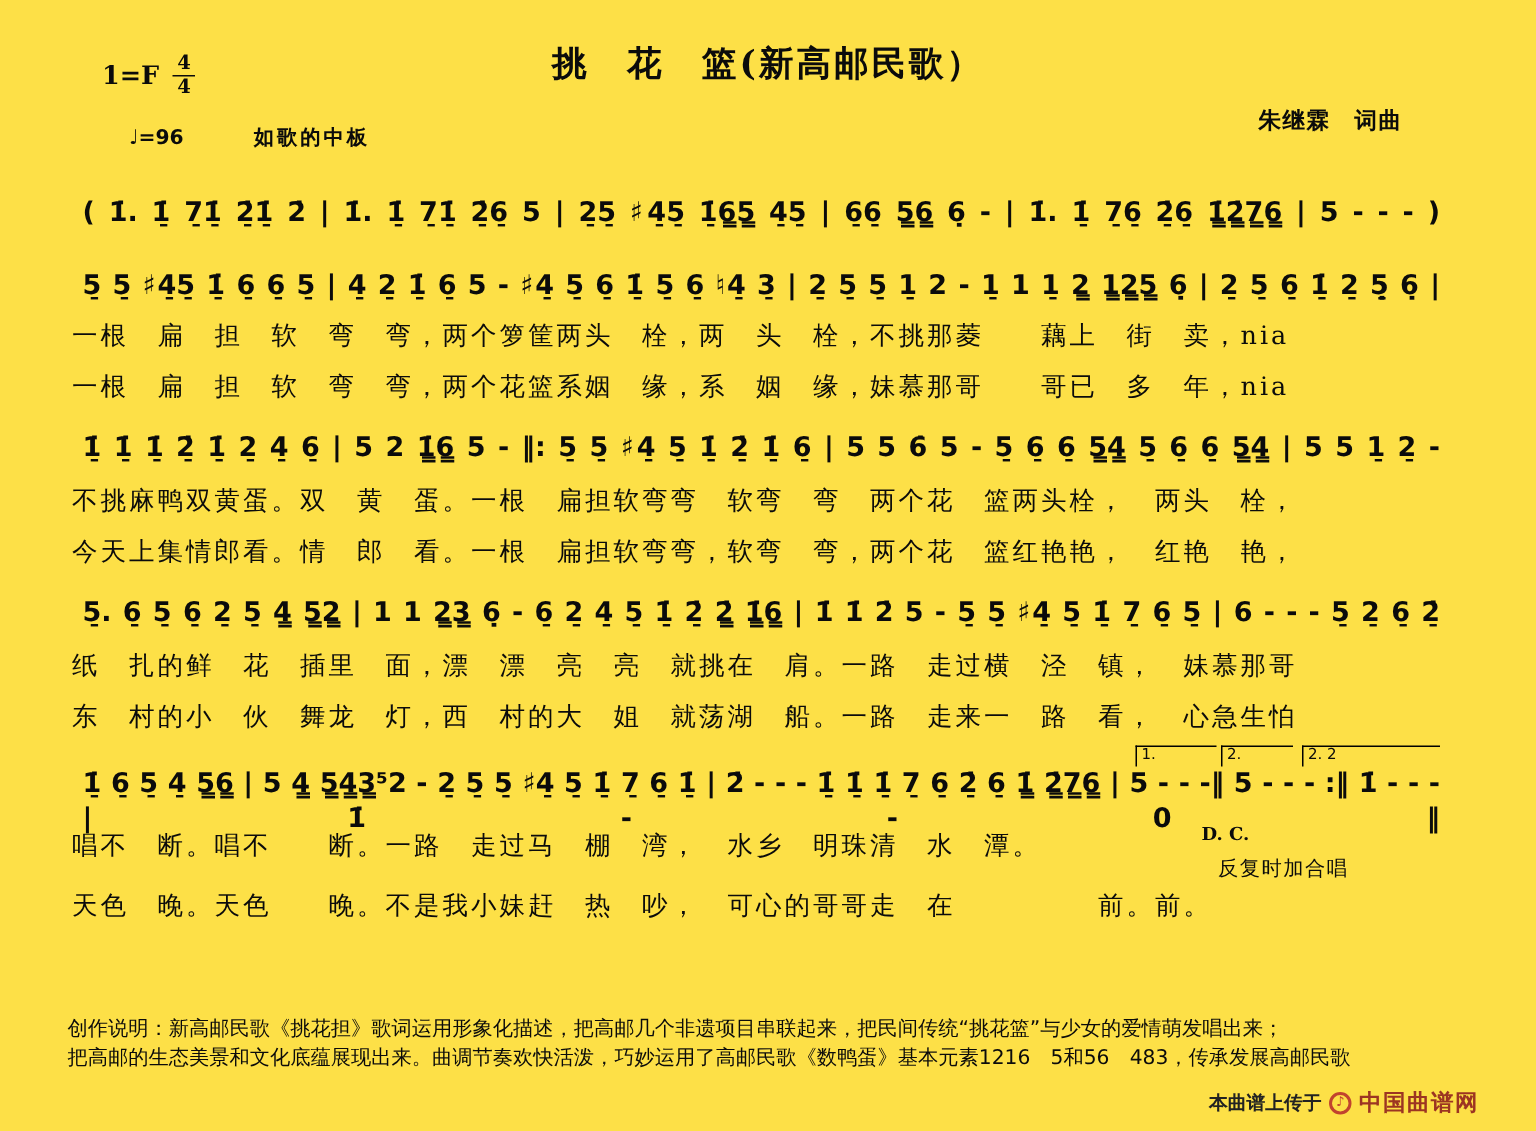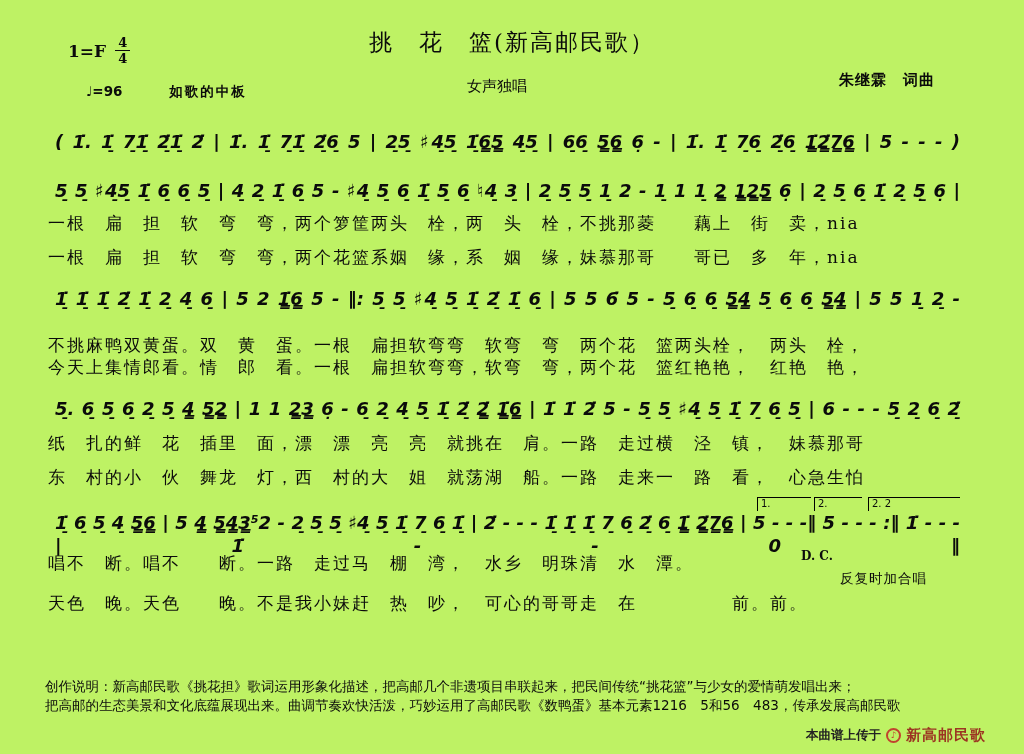--- a/index.html
+++ b/index.html
@@ -1,50 +1,50 @@
 <!DOCTYPE html>
 <html><head>
 <meta charset="utf-8">
 <style>
   html,body{margin:0;padding:0;background:#fff;}
   .sheet{
-    position:relative;width:1024px;height:754px;background:#bef264;
+    position:relative;width:1024px;height:754px;background:#fde047;
     font-family:"DejaVu Sans","Liberation Sans",sans-serif;color:#0b0b0b;overflow:hidden;
   }
   
   .keysig{position:absolute;left:68px;top:36px;display:flex;align-items:center;gap:9px;
           font-weight:bold;font-size:17px;font-family:"DejaVu Serif","Liberation Serif",serif;}
   .ts{display:inline-flex;flex-direction:column;align-items:center;line-height:1;font-size:13px;font-weight:bold;}
   .ts .top{border-bottom:1.5px solid #0b0b0b;padding:0 3px 1px;margin-bottom:1px;}
   .ts .bot{padding:0 3px;}
   .title{position:absolute;left:0;right:0;top:27px;text-align:center;
-         font-family:"DejaVu Serif","Liberation Serif",serif;font-size:23px;font-weight:normal;letter-spacing:2px;}
+         font-family:"DejaVu Serif","Liberation Serif",serif;font-size:23px;font-weight:bold;letter-spacing:2px;}
   .subtitle{position:absolute;left:0;right:30px;top:77px;text-align:center;font-size:15px;
             font-family:"DejaVu Serif","Liberation Serif",serif;}
   .tempo{position:absolute;left:86px;top:83px;font-size:13.5px;font-weight:bold;}
   .tempo .tempo-text{margin-left:42px;letter-spacing:2px;}
   .credit{position:absolute;right:89px;top:71px;font-size:15px;font-weight:bold;letter-spacing:1px;
           font-family:"DejaVu Serif","Liberation Serif",serif;}
   
   .notes{position:absolute;left:55px;width:905px;font-weight:bold;font-size:18px;line-height:1.25;
-         text-align:justify;text-align-last:justify;font-style:italic;}
+         text-align:justify;text-align-last:justify;}
   .n1{top:131px;} .n2{top:180px;} .n3{top:288px;} .n4{top:398px;} .n5{top:512px;}
   .lyric{position:absolute;left:48px;font-size:17px;letter-spacing:2px;white-space:pre;
          font-family:"DejaVu Serif","Liberation Serif",serif;}
   .s2a{top:212px;} .s2b{top:246px;}
-  .s3a{top:322px;margin-top:12px;} .s3b{top:356px;}
+  .s3a{top:322px;} .s3b{top:356px;}
   .s4a{top:432px;} .s4b{top:466px;}
   .s5a{top:552px;} .s5b{top:592px;}
   
   .volta{position:absolute;top:497px;height:14px;border-top:1.3px solid #000;border-left:1.3px solid #000;
          font-size:10px;line-height:11px;padding-left:3px;box-sizing:border-box;}
   .v1{left:757px;width:54px;} .v2{left:814px;width:48px;} .v3{left:868px;width:92px;}
   .dc{position:absolute;left:801px;top:549px;font-size:12px;font-weight:bold;
       font-family:"DejaVu Serif","Liberation Serif",serif;}
-  .repeat-note{position:absolute;left:812px;top:570px;font-size:13.5px;letter-spacing:1px;margin-left:28px;}
+  .repeat-note{position:absolute;left:812px;top:570px;font-size:13.5px;letter-spacing:1px;}
   
   .footer-line{position:absolute;left:45px;width:940px;font-size:13.5px;line-height:19px;}
   .f1{top:677px;} .f2{top:696px;}
   
   .watermark{position:absolute;right:38px;top:726px;display:flex;align-items:center;gap:5px;justify-content:flex-end;}
   .wm-text{font-size:12.5px;font-weight:bold;color:#222;}
   .logo-icon{width:15px;height:15px;border:2px solid #c1432e;border-radius:50%;
              display:inline-flex;align-items:center;justify-content:center;
              font-size:9px;line-height:1;color:#c1432e;font-weight:bold;box-sizing:border-box;}
   .logo-name{font-size:15px;font-weight:bold;color:#9c3522;letter-spacing:1px;
@@ -61,21 +61,20 @@
       <span class="top">4</span>
       <span class="bot">4</span>
     </span>
   </div>
   <div class="title">挑　花　篮(新高邮民歌）</div>
   <div class="credit">朱继霖　词曲</div>
   <div class="tempo">
     <span>♩=96</span>
     <span class="tempo-text">如歌的中板</span>
   </div>
-  <div class="subtitle">女声独唱</div>
 
   <div class="notes n1">( 1̇. 1̠̇ 7̠1̠̇ 2̠̇1̠̇ 2̇ | 1̇. 1̠̇ 7̠1̠̇ 2̠̇6̠ 5 | 2̠5̠ ♯4̠5̠ 1̠̇6̳5̳ 4̠5̠ | 6̠6̠ 5̳6̳ 6̣ - | 1̇. 1̠̇ 7̠6̠ 2̠̇6̠ 1̳̇2̳̇7̳6̳ | 5 - - - )</div>
 
   <div class="notes n2">5̠ 5̠ ♯4̠5̠ 1̠̇ 6̠ 6̠ 5̠ | 4̠ 2̠ 1̠̇ 6̠ 5 - ♯4̠ 5̠ 6̠ 1̠̇ 5̠ 6̠ ♮4̠ 3̠ | 2̠ 5̠ 5̠ 1̠ 2 - 1̠ 1 1̠ 2̳ 1̳2̳5̳ 6̣ | 2̠ 5̠ 6̠ 1̠̇ 2̠ 5̠̣ 6̣ |</div>
   <div class="lyric s2a">一根　扁　担　软　弯　弯，两个箩筐两头　栓，两　头　栓，不挑那菱　　藕上　街　卖，nia</div>
   <div class="lyric s2b">一根　扁　担　软　弯　弯，两个花篮系姻　缘，系　姻　缘，妹慕那哥　　哥已　多　年，nia</div>
 
   <div class="notes n3">1̠̇ 1̠̇ 1̠̇ 2̠̇ 1̠̇ 2̠ 4̠ 6̠ | 5 2 1̳̇6̳ 5 - ‖: 5̠ 5̠ ♯4̠ 5̠ 1̠̇ 2̠̇ 1̠̇ 6̠ | 5 5 6̇ 5 - 5̠ 6̠ 6̠ 5̳4̳ 5̠ 6̠ 6̠ 5̳4̳ | 5 5 1̠ 2̠ -</div>
   <div class="lyric s3a">不挑麻鸭双黄蛋。双　黄　蛋。一根　扁担软弯弯　软弯　弯　两个花　篮两头栓，　两头　栓，</div>
   <div class="lyric s3b">今天上集情郎看。情　郎　看。一根　扁担软弯弯，软弯　弯，两个花　篮红艳艳，　红艳　艳，</div>
@@ -93,16 +92,16 @@
   <div class="volta v3">2. 2</div>
   <div class="dc">D. C.</div>
   <div class="repeat-note">反复时加合唱</div>
 
   <div class="footer-line f1">创作说明：新高邮民歌《挑花担》歌词运用形象化描述，把高邮几个非遗项目串联起来，把民间传统“挑花篮”与少女的爱情萌发唱出来；</div>
   <div class="footer-line f2">把高邮的生态美景和文化底蕴展现出来。曲调节奏欢快活泼，巧妙运用了高邮民歌《数鸭蛋》基本元素1216　5和56　483，传承发展高邮民歌</div>
 
   <div class="watermark">
     <span class="wm-text">本曲谱上传于</span>
     <span class="logo-icon">♪</span>
-    <span class="logo-name">新高邮民歌</span>
+    <span class="logo-name">中国曲谱网</span>
   </div>
 
 </div>
 
 </body></html>

